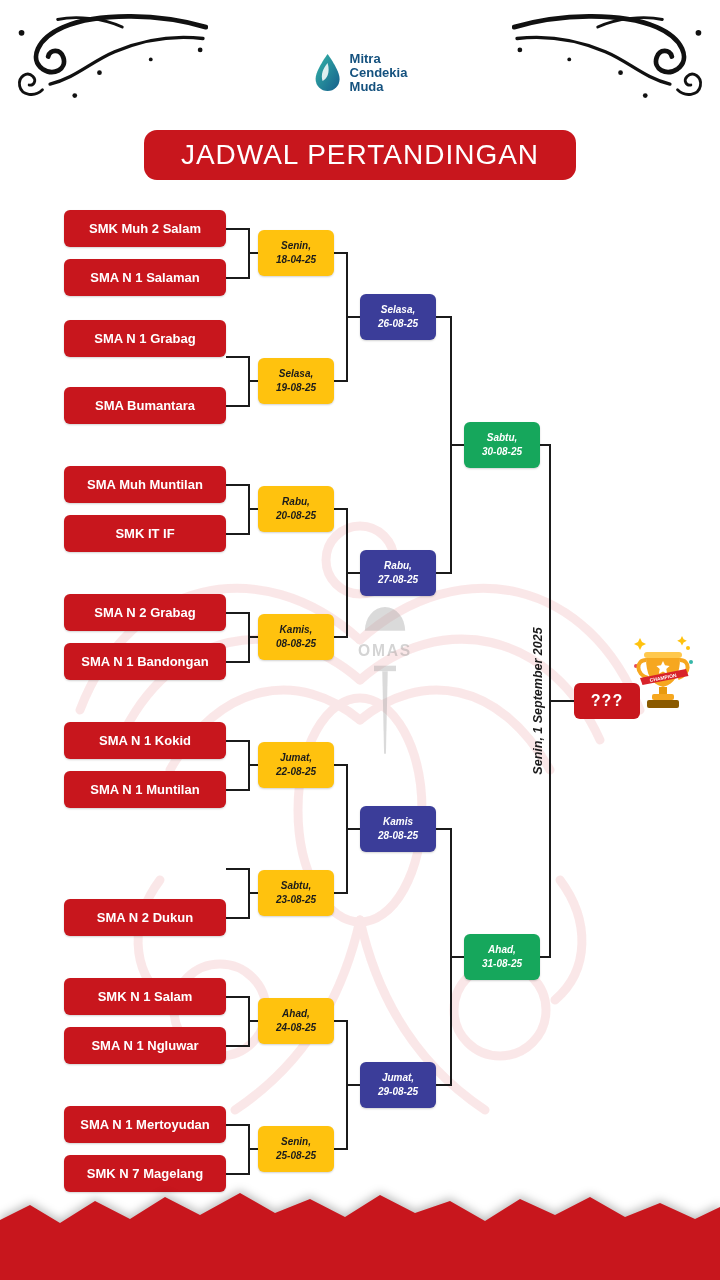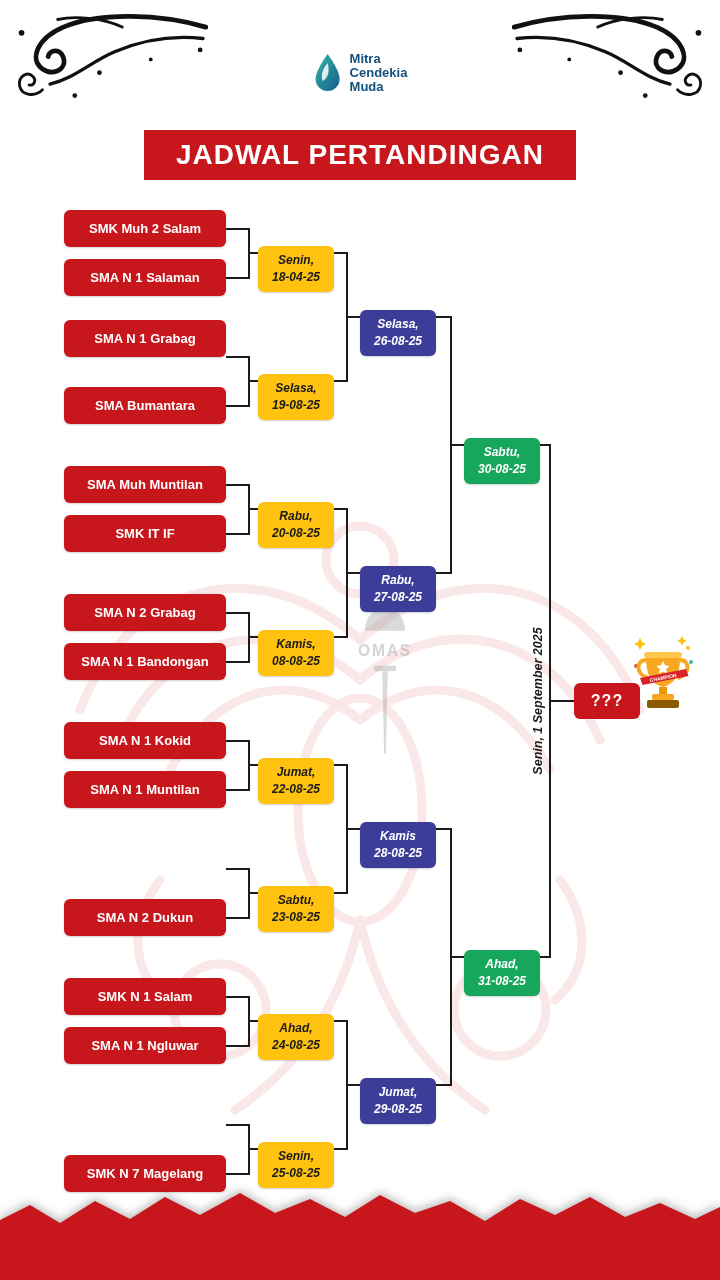--- a/index.html
+++ b/index.html
@@ -9,28 +9,28 @@
   
   .wm-red{position:absolute;left:40px;top:380px;width:640px;height:820px;opacity:.10;pointer-events:none;}
   .wm-gray{position:absolute;left:330px;top:578px;width:110px;height:190px;opacity:.38;pointer-events:none;}
 
   
   .corner{position:absolute;top:10px;width:200px;height:95px;}
   .corner.left{left:8px;}
   .corner.right{right:8px;transform:scaleX(-1);}
   .logo{position:absolute;top:42px;left:50%;transform:translateX(-50%);display:flex;align-items:center;gap:7px;margin-top:10px;}
   .logo-text{color:#14517E;font-weight:bold;font-size:13px;line-height:1.08;}
-  .title-banner{position:absolute;left:144px;top:130px;width:432px;height:50px;background:#C8161D;border-radius:0;
-    display:flex;align-items:center;justify-content:center;color:#fff;font-weight:700;font-size:28px;letter-spacing:1px;}
+  .title-banner{position:absolute;left:144px;top:130px;width:432px;height:50px;background:#C8161D;border-radius:13px;
+    display:flex;align-items:center;justify-content:center;color:#fff;font-weight:400;font-size:28px;letter-spacing:1px;}
 
   
   .team{position:absolute;left:64px;width:162px;height:37px;background:#C8161D;border-radius:6px;color:#fff;
     display:flex;align-items:center;justify-content:center;font-size:13px;font-weight:600;box-shadow:0 1px 2px rgba(0,0,0,.18);}
   .datebox{position:absolute;width:76px;height:46px;border-radius:6px;display:flex;flex-direction:column;align-items:center;justify-content:center;
-    font-style:italic;font-weight:700;font-size:12px;line-height:1.4;box-shadow:0 1px 2px rgba(0,0,0,.18);margin-top:16px;}
+    font-style:italic;font-weight:700;font-size:10px;line-height:1.4;box-shadow:0 1px 2px rgba(0,0,0,.18);}
   .r1{left:258px;background:#FFC20E;color:#1b1b1b;}
   .r2{left:360px;background:#3B3D99;color:#fff;}
   .r3{left:464px;background:#16A75C;color:#fff;}
   .final-box{position:absolute;left:574px;top:683px;width:66px;height:36px;background:#C8161D;border-radius:6px;
     display:flex;align-items:center;justify-content:center;color:#fff;font-weight:800;font-size:16px;letter-spacing:1px;}
   .final-date{position:absolute;left:410px;top:692px;width:260px;height:18px;transform:rotate(-90deg);
     text-align:center;font-style:italic;font-weight:700;font-size:12.5px;color:#1b1b1b;}
   .cline{position:absolute;background:#1b1b1b;}
   .trophy{position:absolute;left:628px;top:636px;width:70px;height:86px;}
 
@@ -190,20 +190,21 @@
   <div class="team" style="top:387px">SMA Bumantara</div>
   <div class="team" style="top:515px">SMK IT IF</div>
   <div class="team" style="top:466px">SMA Muh Muntilan</div>
   <div class="team" style="top:594px">SMA N 2 Grabag</div>
   <div class="team" style="top:643px">SMA N 1 Bandongan</div>
   <div class="team" style="top:722px">SMA N 1 Kokid</div>
   <div class="team" style="top:771px">SMA N 1 Muntilan</div>
   <div class="team" style="top:899px">SMA N 2 Dukun</div>
   <div class="team" style="top:978px">SMK N 1 Salam</div>
   <div class="team" style="top:1027px">SMA N 1 Ngluwar</div>
+  <div class="team" style="top:1106px">SMA N 1 Mertoyudan</div>
   <div class="team" style="top:1155px">SMK N 7 Magelang</div>
 
   <div class="datebox r1" style="top:230px">
     <span>Senin,</span>
     <span>18-04-25</span>
     </div>
   <div class="datebox r1" style="top:358px">
     <span>Selasa,</span>
     <span>19-08-25</span>
     </div>

